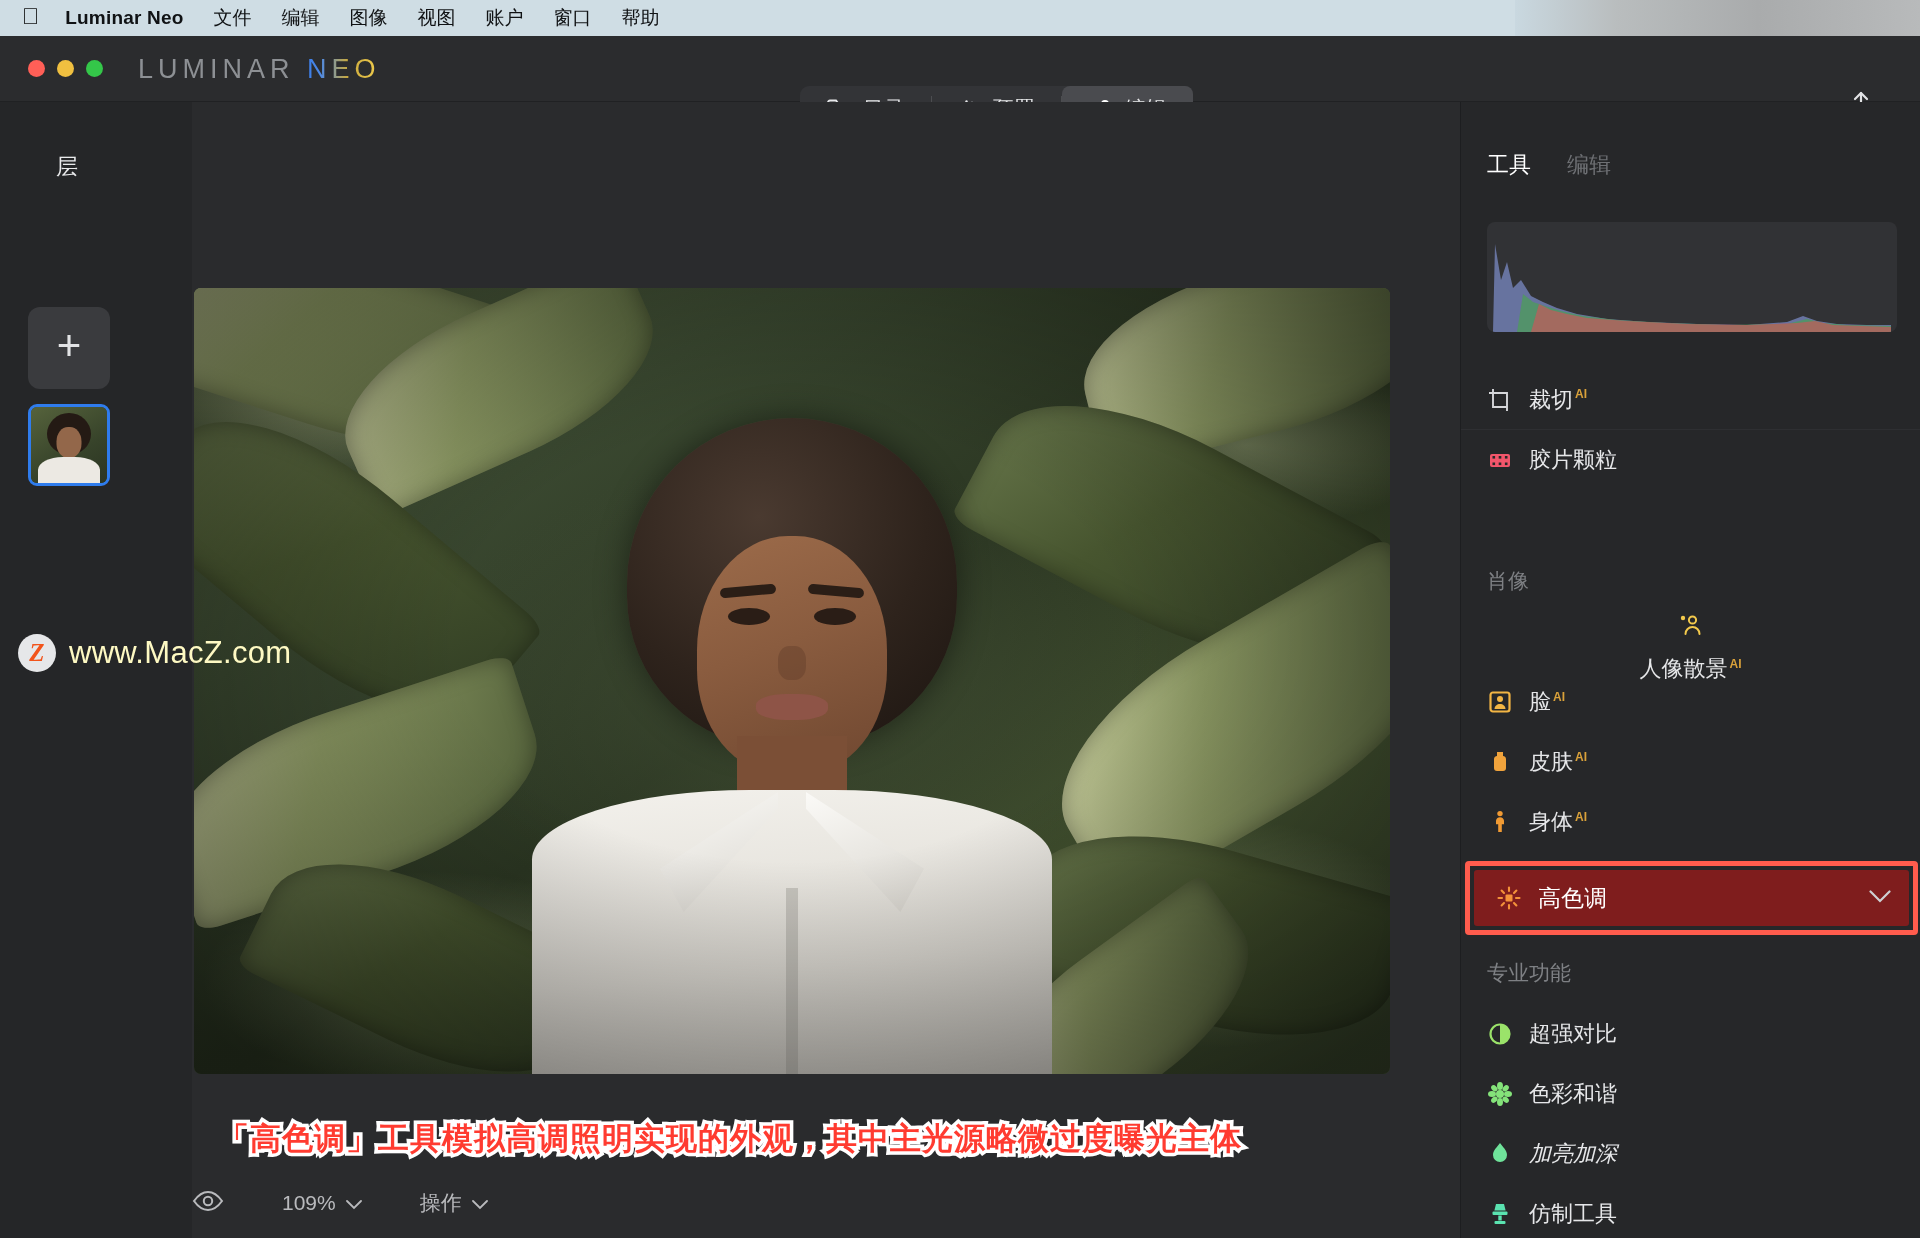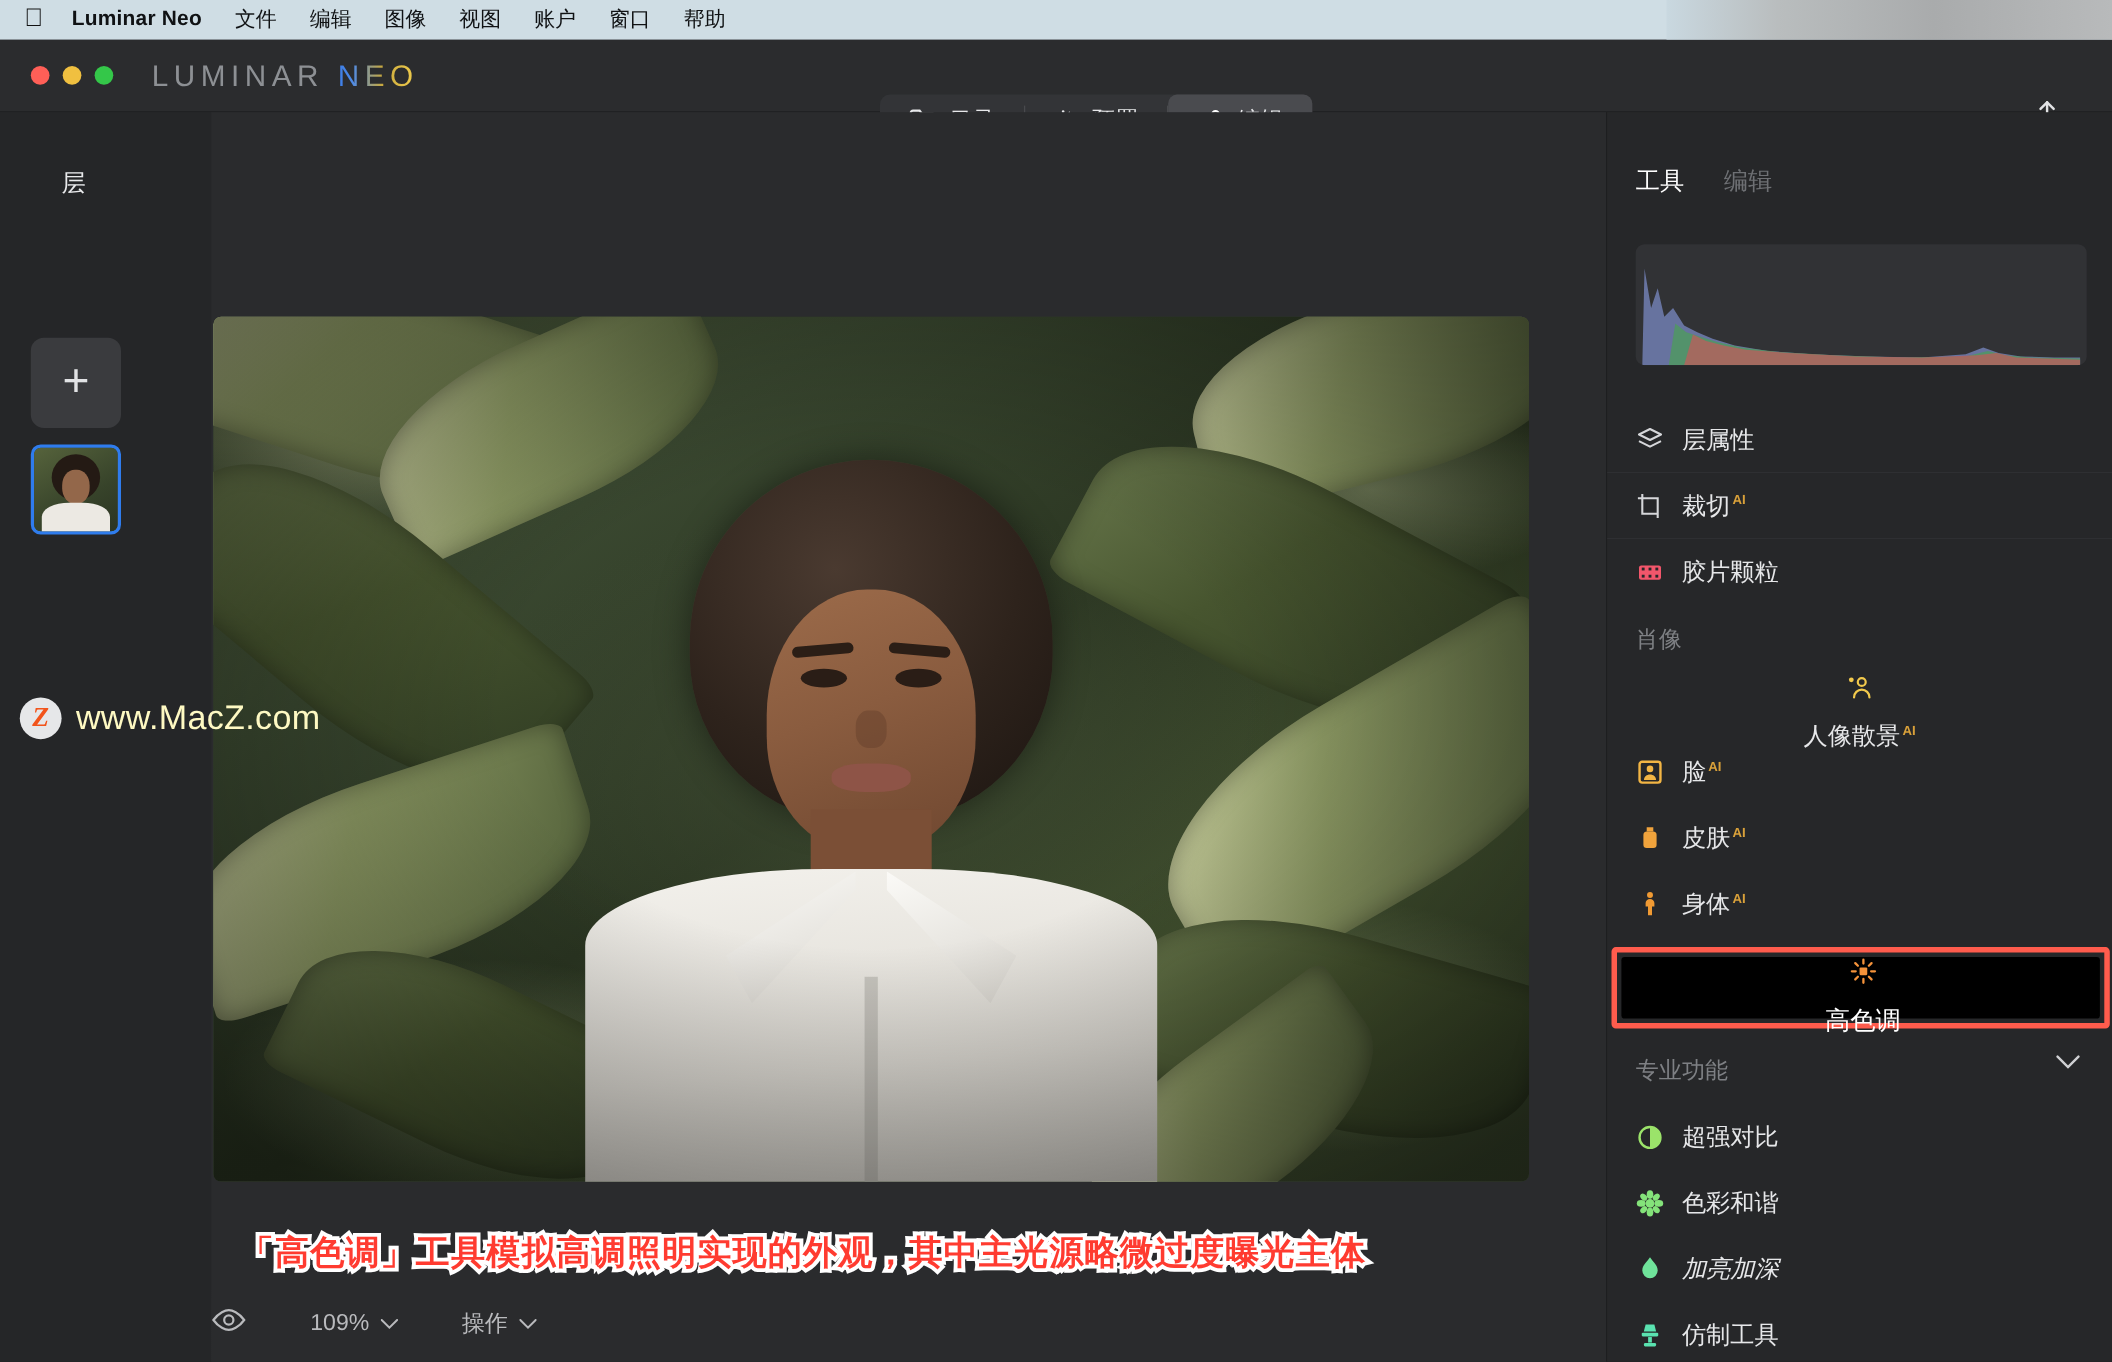--- a/index.html
+++ b/index.html
@@ -257,21 +257,21 @@
   }
 
   .highlight-wrap {
     position: absolute; left: 4px; right: 2px;
     border: 5px solid #ff5c4d; border-radius: 4px;
     padding: 4px;
   }
   .highlight-row {
     height: 56px; display: flex; align-items: center;
     padding: 0 18px 0 22px; gap: 16px;
-    background: #000000; border-radius: 3px; flex-direction: column;
+    background: #7f1d1d; border-radius: 3px;
   }
   .highlight-row .tlabel { font-size: 23px; color: #fff; }
   .chev-right { margin-left: auto; }
 </style>
 </head>
 <body>
 
 <div class="menubar">
   <span class="apple"></span>
   <span class="appname">Luminar Neo</span>
@@ -441,29 +441,20 @@
 
     <div class="histogram">
       <svg width="410" height="110" viewBox="0 0 410 110" preserveAspectRatio="none">
         <path d="M6 110 L8 22 L14 58 L20 40 L26 66 L34 58 L44 74 L56 80 L70 86 L90 92 L120 97 L160 100 L210 102 L260 103 L300 100 L316 94 L330 99 L350 102 L380 103 L404 103 L404 110 Z" fill="#6b78a8" opacity="0.92"></path>
         <path d="M30 110 L36 72 L46 80 L58 84 L74 89 L96 94 L130 98 L180 101 L240 103 L300 102 L320 97 L336 101 L360 103 L404 104 L404 110 Z" fill="#4f9a5e" opacity="0.8"></path>
         <path d="M44 110 L52 82 L64 88 L80 92 L100 96 L140 99 L200 102 L260 103 L310 101 L328 99 L346 103 L404 105 L404 110 Z" fill="#c25a5a" opacity="0.72"></path>
       </svg>
     </div>
 
     <div class="toolsec" style="top:268px;">
-      <div class="toolrow">
-        <span class="tico">
-          <svg width="26" height="26" viewBox="0 0 26 26">
-            <path d="M13 3l10 5-10 5L3 8z" fill="none" stroke="#d6d7da" stroke-width="1.9" stroke-linejoin="round"></path>
-            <path d="M3 14l10 5 10-5" fill="none" stroke="#d6d7da" stroke-width="1.9" stroke-linejoin="round"></path>
-          </svg>
-        </span>
-        <span class="tlabel">层属性</span>
-      </div>
 
       <div class="toolrow">
         <span class="tico">
           <svg width="26" height="26" viewBox="0 0 26 26">
             <path d="M6 2v18h14" fill="none" stroke="#d6d7da" stroke-width="1.9"></path>
             <path d="M2 6h18v18" fill="none" stroke="#d6d7da" stroke-width="1.9"></path>
           </svg>
         </span>
         <span class="tlabel"><span>裁切</span><span class="ai">AI</span></span>
       </div>

